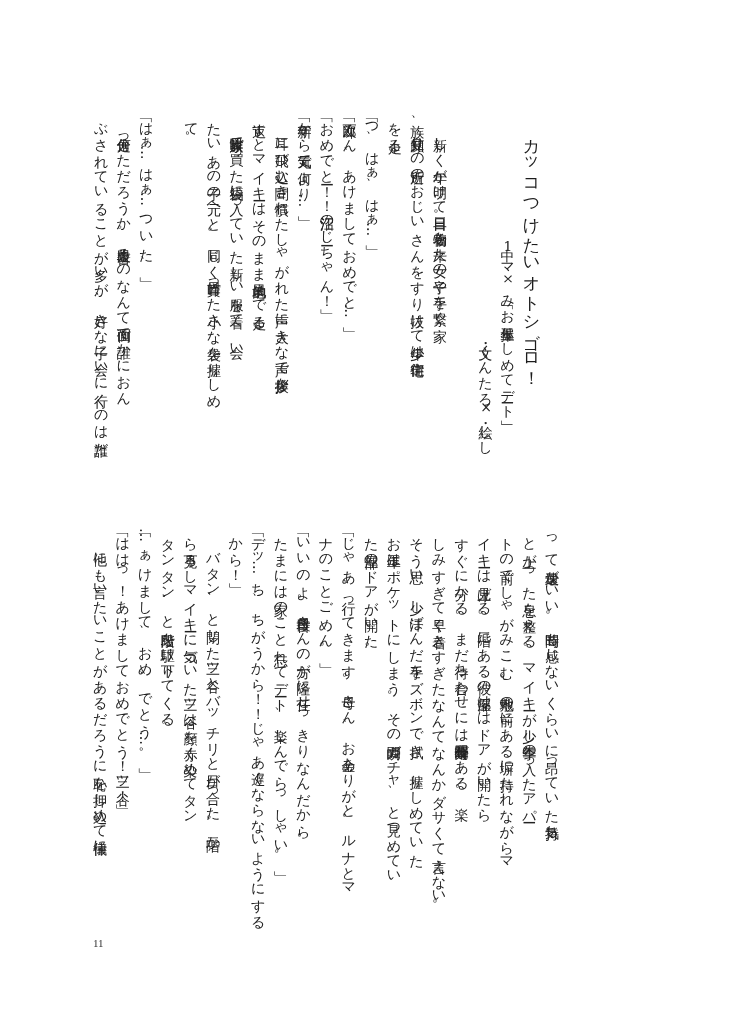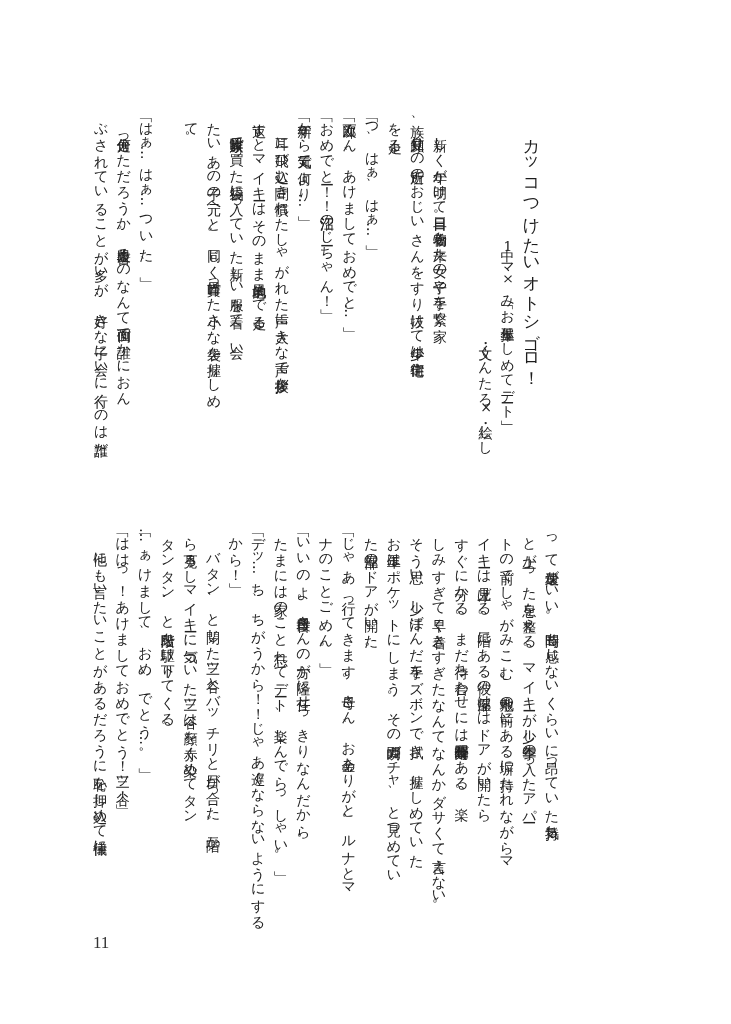--- a/index.html
+++ b/index.html
@@ -60,21 +60,21 @@
       height: 380px;
       font-size: 14.07px;
       line-height: 22.6px;
       white-space: nowrap;
       overflow: visible;
     }
     .page-number {
       position: absolute;
       left: 93px;
       top: 936px;
-      font-size: 17px;
+      font-size: 11px;
       line-height: 14px;
       color: #333333;
       font-family: "Liberation Serif", "DejaVu Serif", serif;
     }
   </style>
 </head>
 <body>
 
 <div class="vline title">カッコつけたいオトシゴロ！</div>
 <div class="vline subtitle">中1マ×み「お年玉握りしめてデート」</div>

